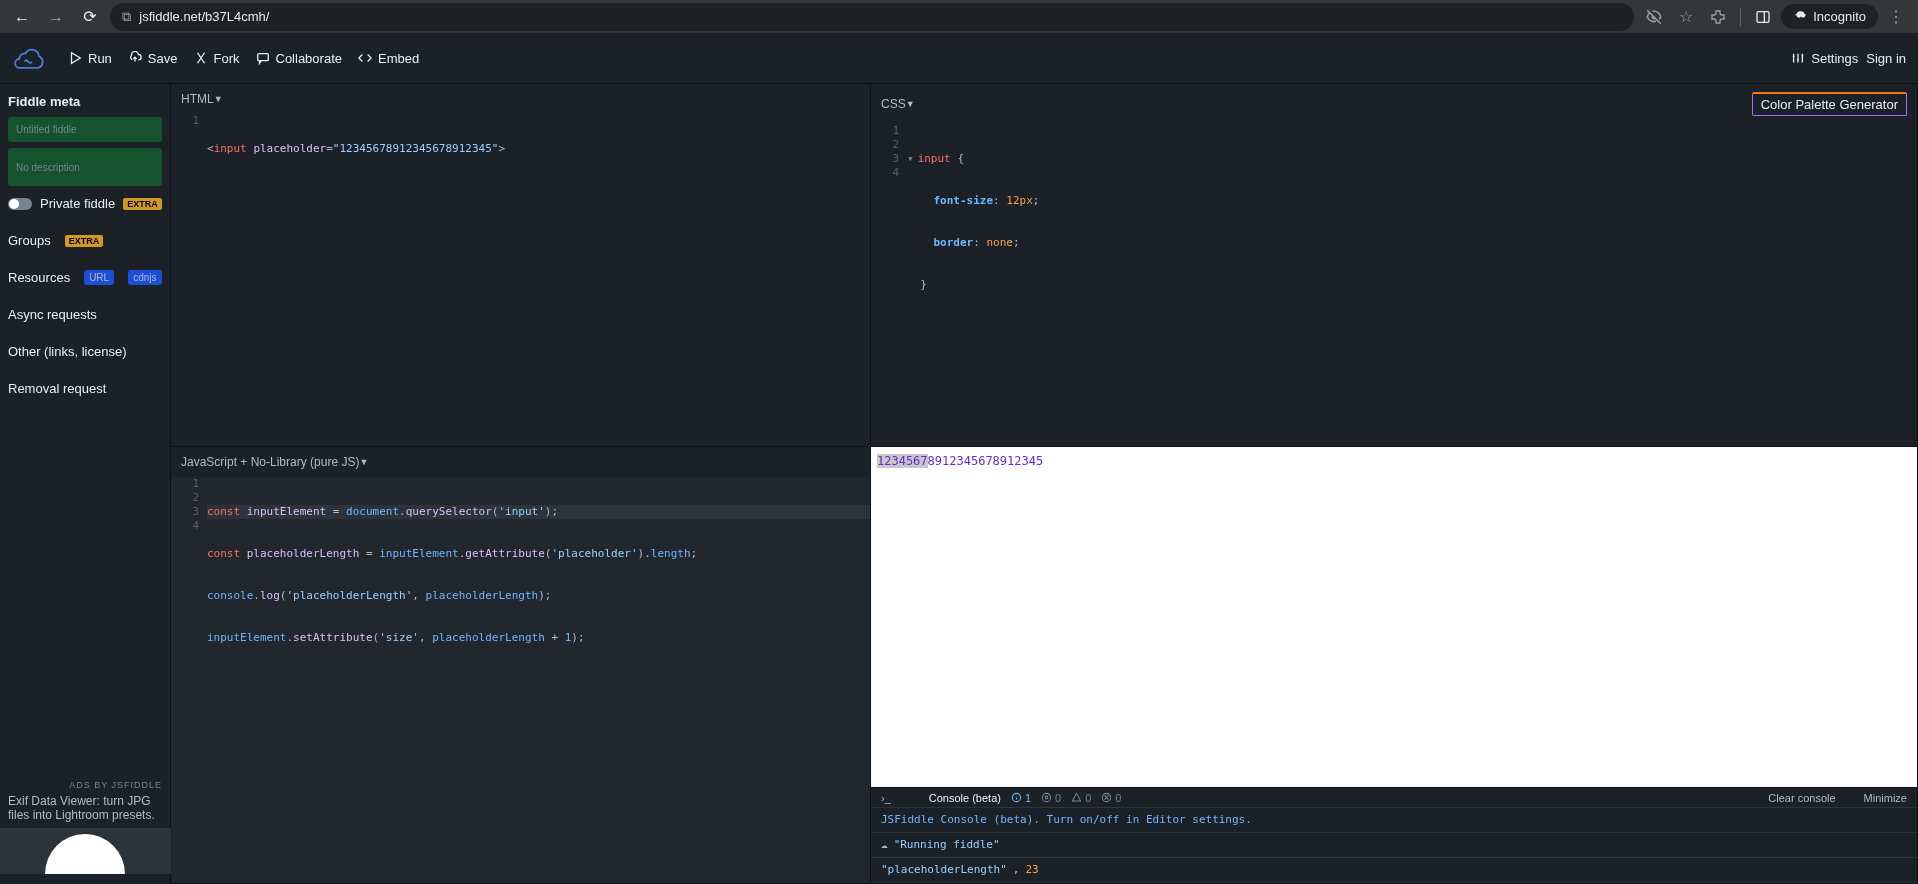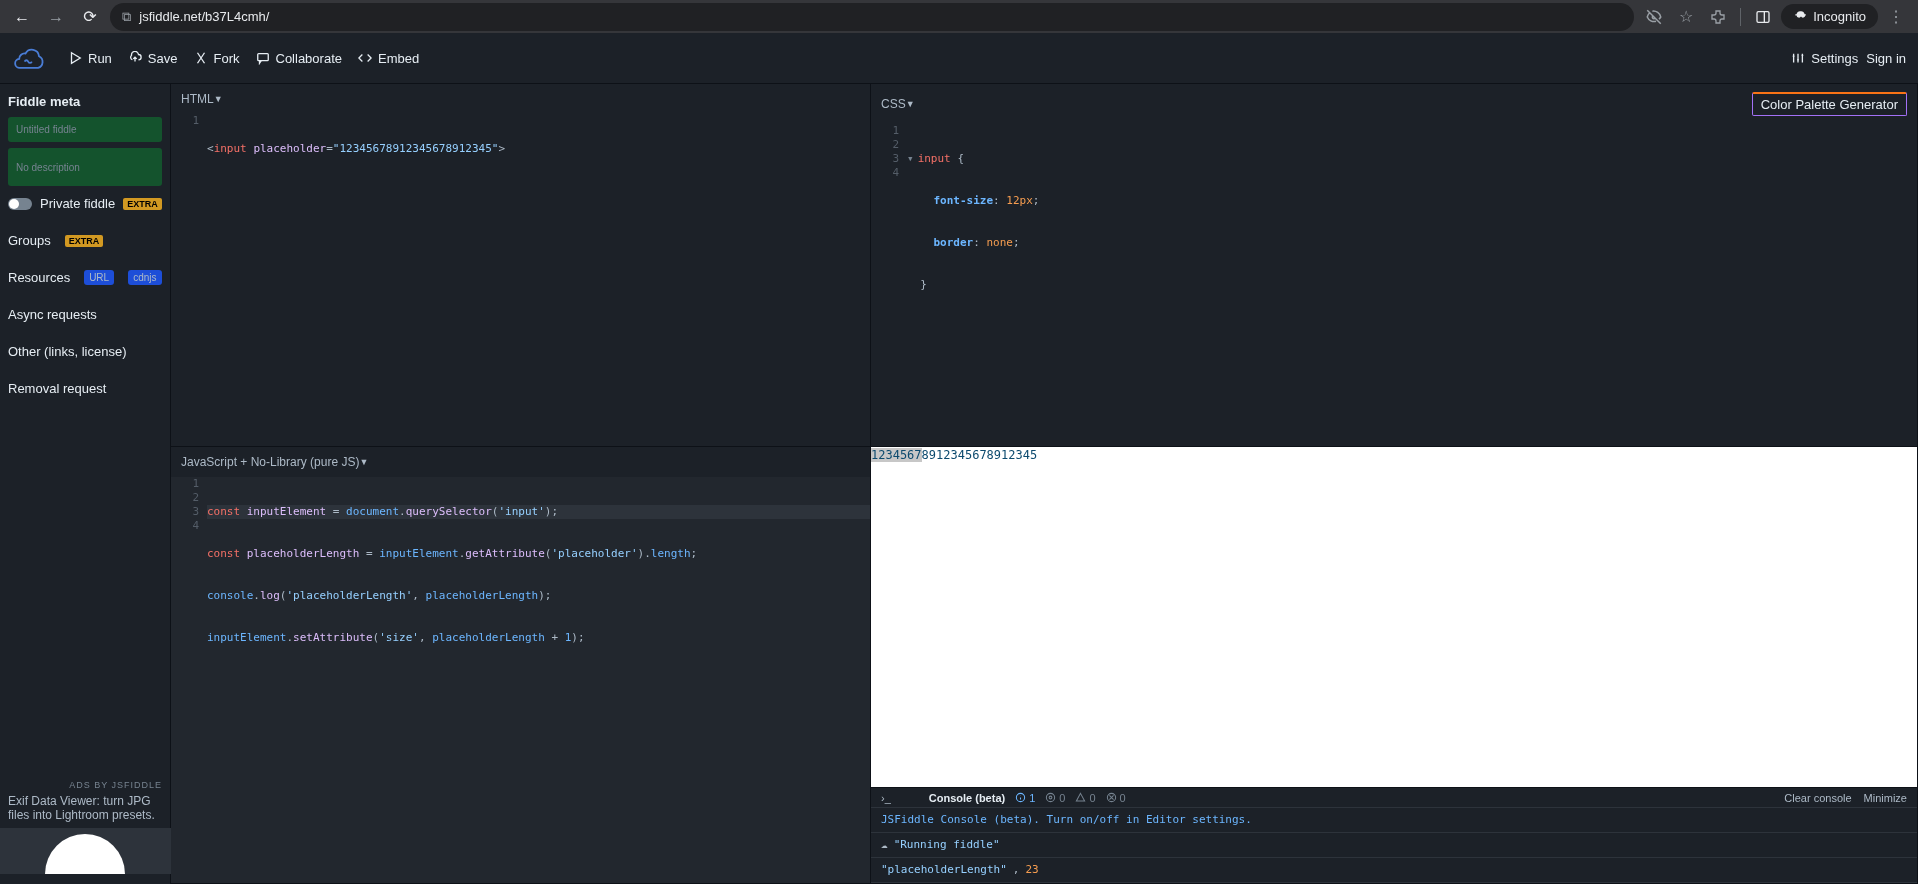--- a/index.html
+++ b/index.html
@@ -270,22 +270,22 @@
 
 
 .result-pane {
   background: #1c2128;
   display: flex;
   flex-direction: column;
 }
 .result-frame {
   flex: 1;
   background: #fff;
-  padding: 0;
-  color: #0c4a6e;
+  padding: 6px;
+  color: #6d28d9;
   font-family: Arial, sans-serif;
 }
 .result-input-highlight {
   background: #c7c7c7;
 }
 
 
 .console {
   height: 96px;
   border-top: 1px solid #0d1117;
@@ -296,33 +296,33 @@
 .console-header {
   height: 28px;
   display: flex;
   align-items: center;
   padding: 0 10px;
   gap: 10px;
   font-size: 11px;
   color: #adbac7;
   border-bottom: 1px solid #2d333b;
 }
-.console-title { font-weight: 700; color: #e6edf3; padding-left: 28px; }
+.console-title { font-weight: 400; color: #e6edf3; padding-left: 28px; }
 .count-pill {
   display: flex;
   align-items: center;
   gap: 3px;
   color: #768390;
 }
 .count-pill.active { color: #6cb6ff; }
 .count-pill svg { width: 11px; height: 11px; }
 .console-actions {
   margin-left: auto;
   display: flex;
-  gap: 12px;
+  gap: 28px;
 }
 .console-body {
   font-family: Menlo, Monaco, Consolas, monospace;
   font-size: 11px;
   line-height: 20px;
 }
 .console-line {
   padding: 2px 10px;
   border-bottom: 1px solid #2d333b;
   display: flex;

